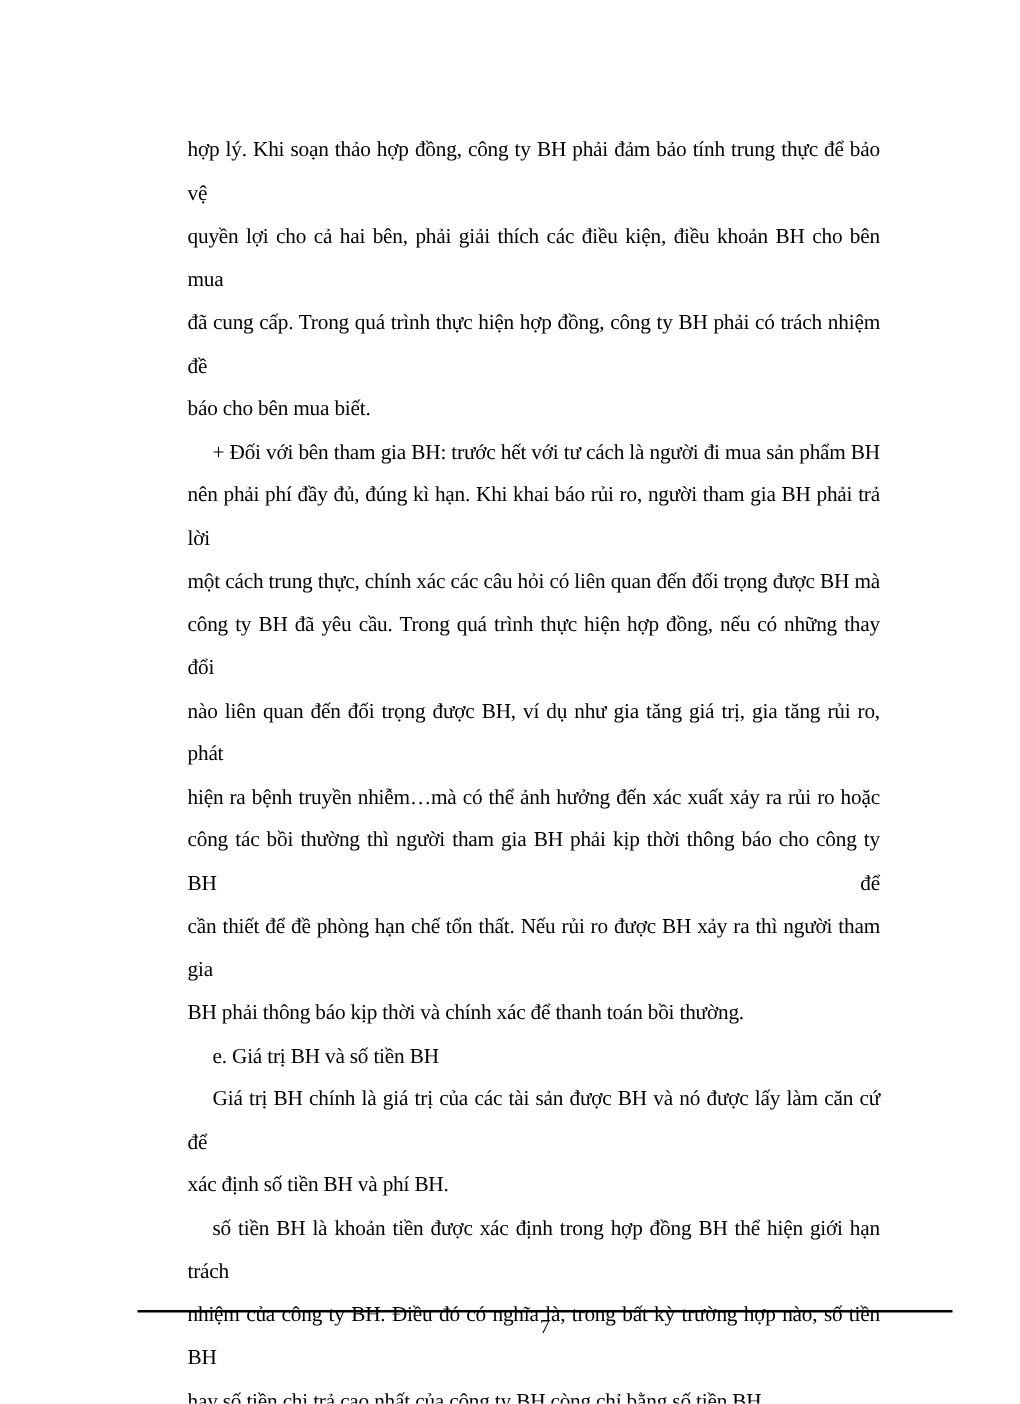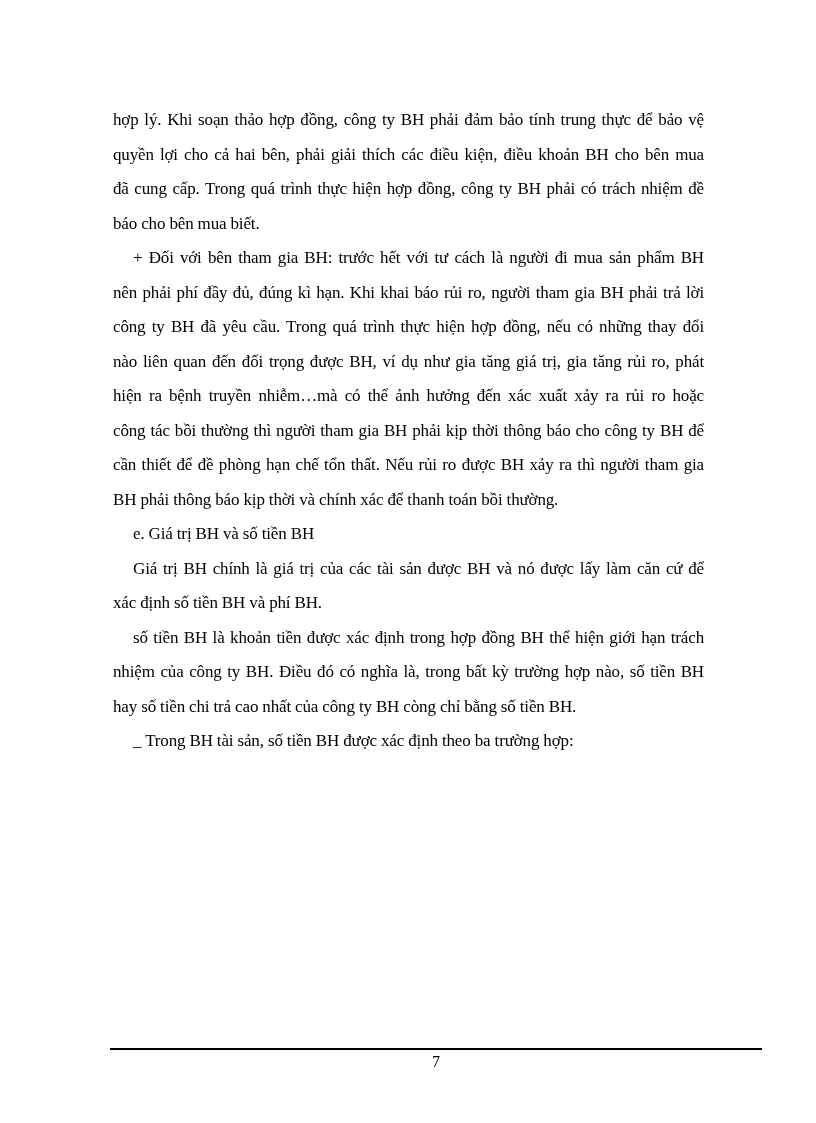--- a/index.html
+++ b/index.html
@@ -19,20 +19,21 @@
     top: 103px;
     width: 591px;
     font-size: 17px;
     letter-spacing: -0.15px;
   }
   .line {
     line-height: 34.5px;
     text-align: justify;
     text-align-last: justify;
     white-space: normal;
+    margin-left: 37px;
   }
   .line.last { text-align-last: left; font-family: Liberation Serif, serif; }
   .line.indent { text-indent: 20px; }
   .line.heading { font-weight: normal; text-align-last: left; }
   .footer-rule {
     position: absolute;
     left: 110px;
     top: 1048px;
     width: 652px;
     height: 2px;
@@ -52,20 +53,21 @@
 <body>
 
 <div class="page">
   <div class="content">
       <div class="line">hợp lý. Khi soạn thảo hợp đồng, công ty BH phải đảm bảo tính trung thực để bảo vệ</div>
       <div class="line">quyền lợi cho cả hai bên, phải giải thích các điều kiện, điều khoản BH cho bên mua</div>
       <div class="line">đã cung cấp. Trong quá trình thực hiện hợp đồng, công ty BH phải có trách nhiệm đề</div>
       <div class="line last">báo cho bên mua biết.</div>
       <div class="line indent">+ Đối với bên tham gia BH: trước hết với tư cách là người đi mua sản phẩm BH</div>
       <div class="line">nên phải phí đầy đủ, đúng kì hạn. Khi khai báo rủi ro, người tham gia BH phải trả lời</div>
+      <div class="line">một cách trung thực, chính xác các câu hỏi có liên quan đến đối trọng được BH mà</div>
       <div class="line">công ty BH đã yêu cầu. Trong quá trình thực hiện hợp đồng, nếu có những thay đổi</div>
       <div class="line">nào liên quan đến đối trọng được BH, ví dụ như gia tăng giá trị, gia tăng rủi ro, phát</div>
       <div class="line">hiện ra bệnh truyền nhiễm…mà có thể ảnh hưởng đến xác xuất xảy ra rủi ro hoặc</div>
       <div class="line">công tác bồi thường thì người tham gia BH phải kịp thời thông báo cho công ty BH để</div>
       <div class="line">cần thiết để đề phòng hạn chế tổn thất. Nếu rủi ro được BH xảy ra thì người tham gia</div>
       <div class="line last">BH phải thông báo kịp thời và chính xác để thanh toán bồi thường.</div>
       <div class="line heading indent">e. Giá trị BH và số tiền BH</div>
       <div class="line indent">Giá trị BH chính là giá trị của các tài sản được BH và nó được lấy làm căn cứ để</div>
       <div class="line last">xác định số tiền BH và phí BH.</div>
       <div class="line indent">số tiền BH là khoản tiền được xác định trong hợp đồng BH thể hiện giới hạn trách</div>

